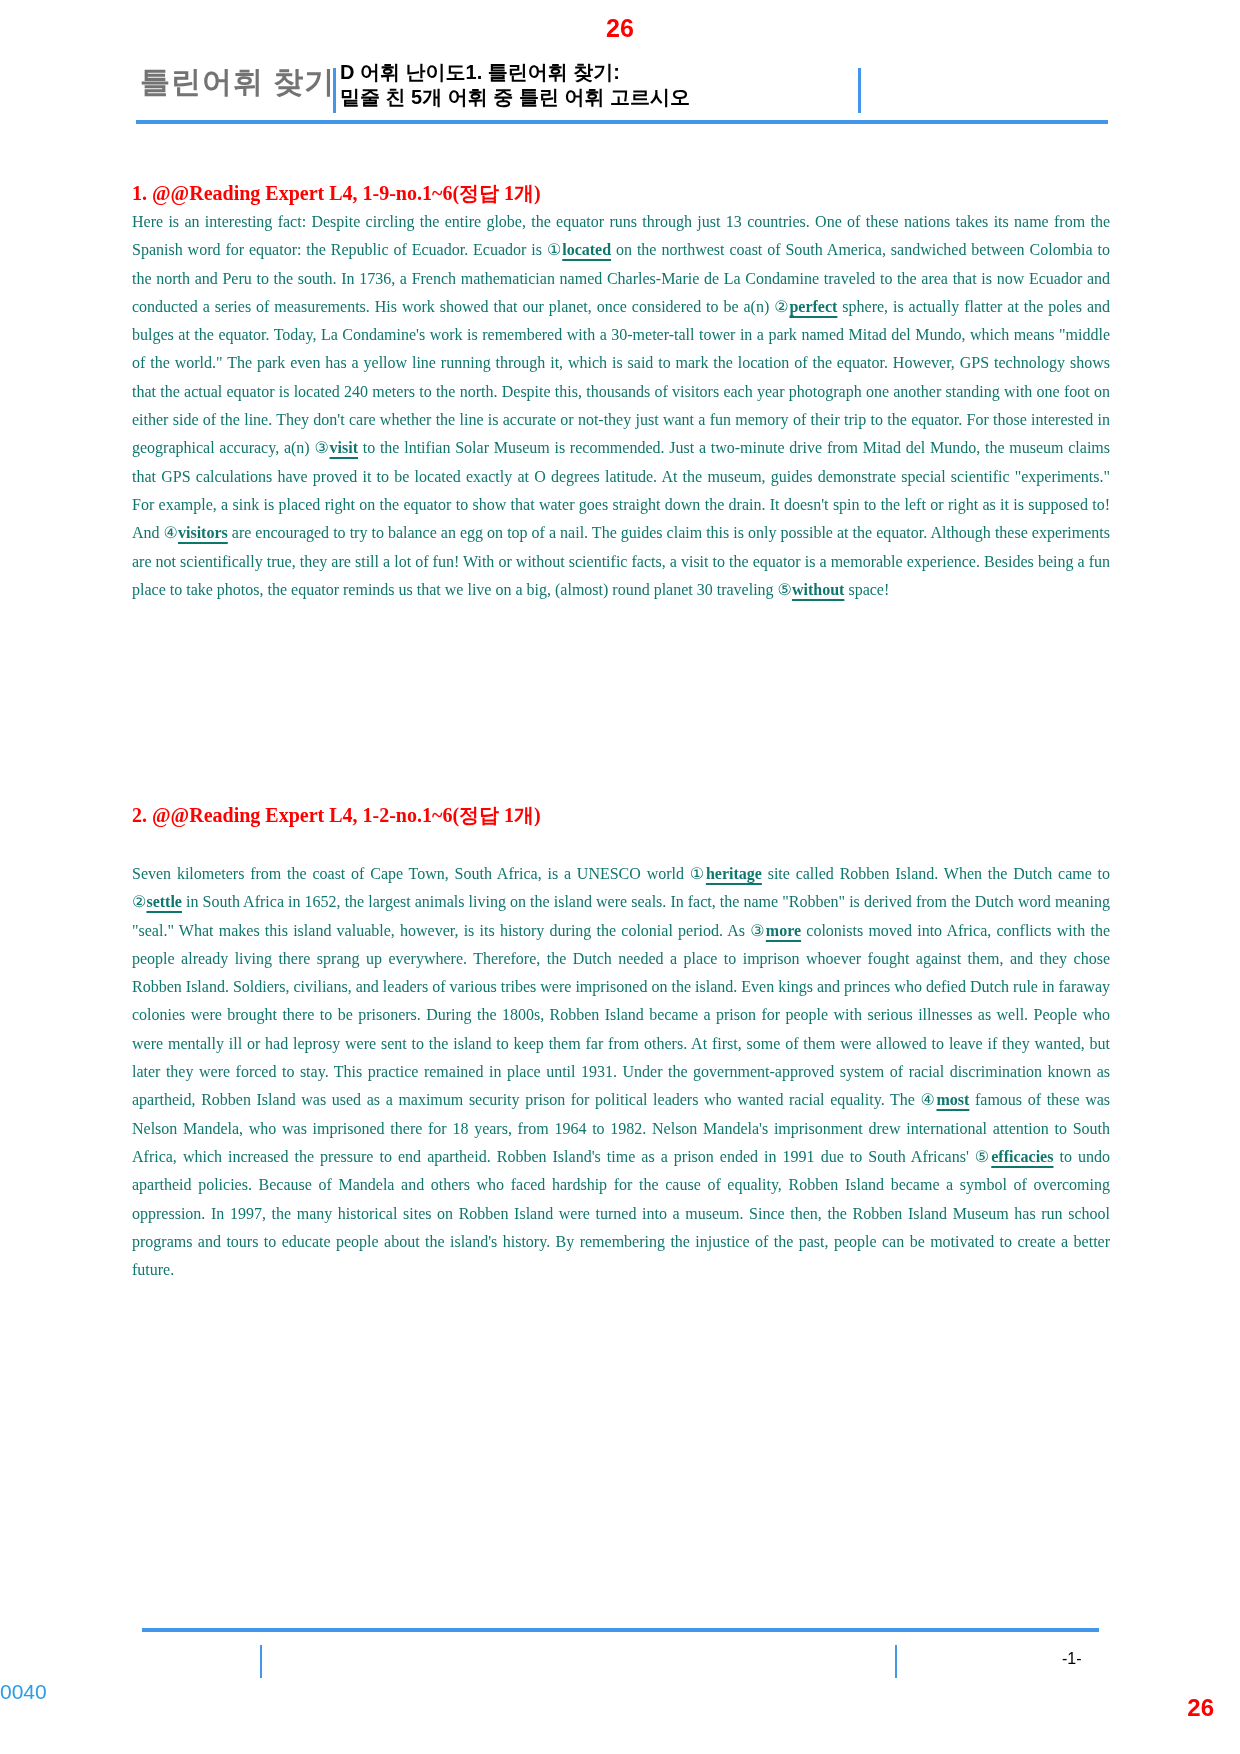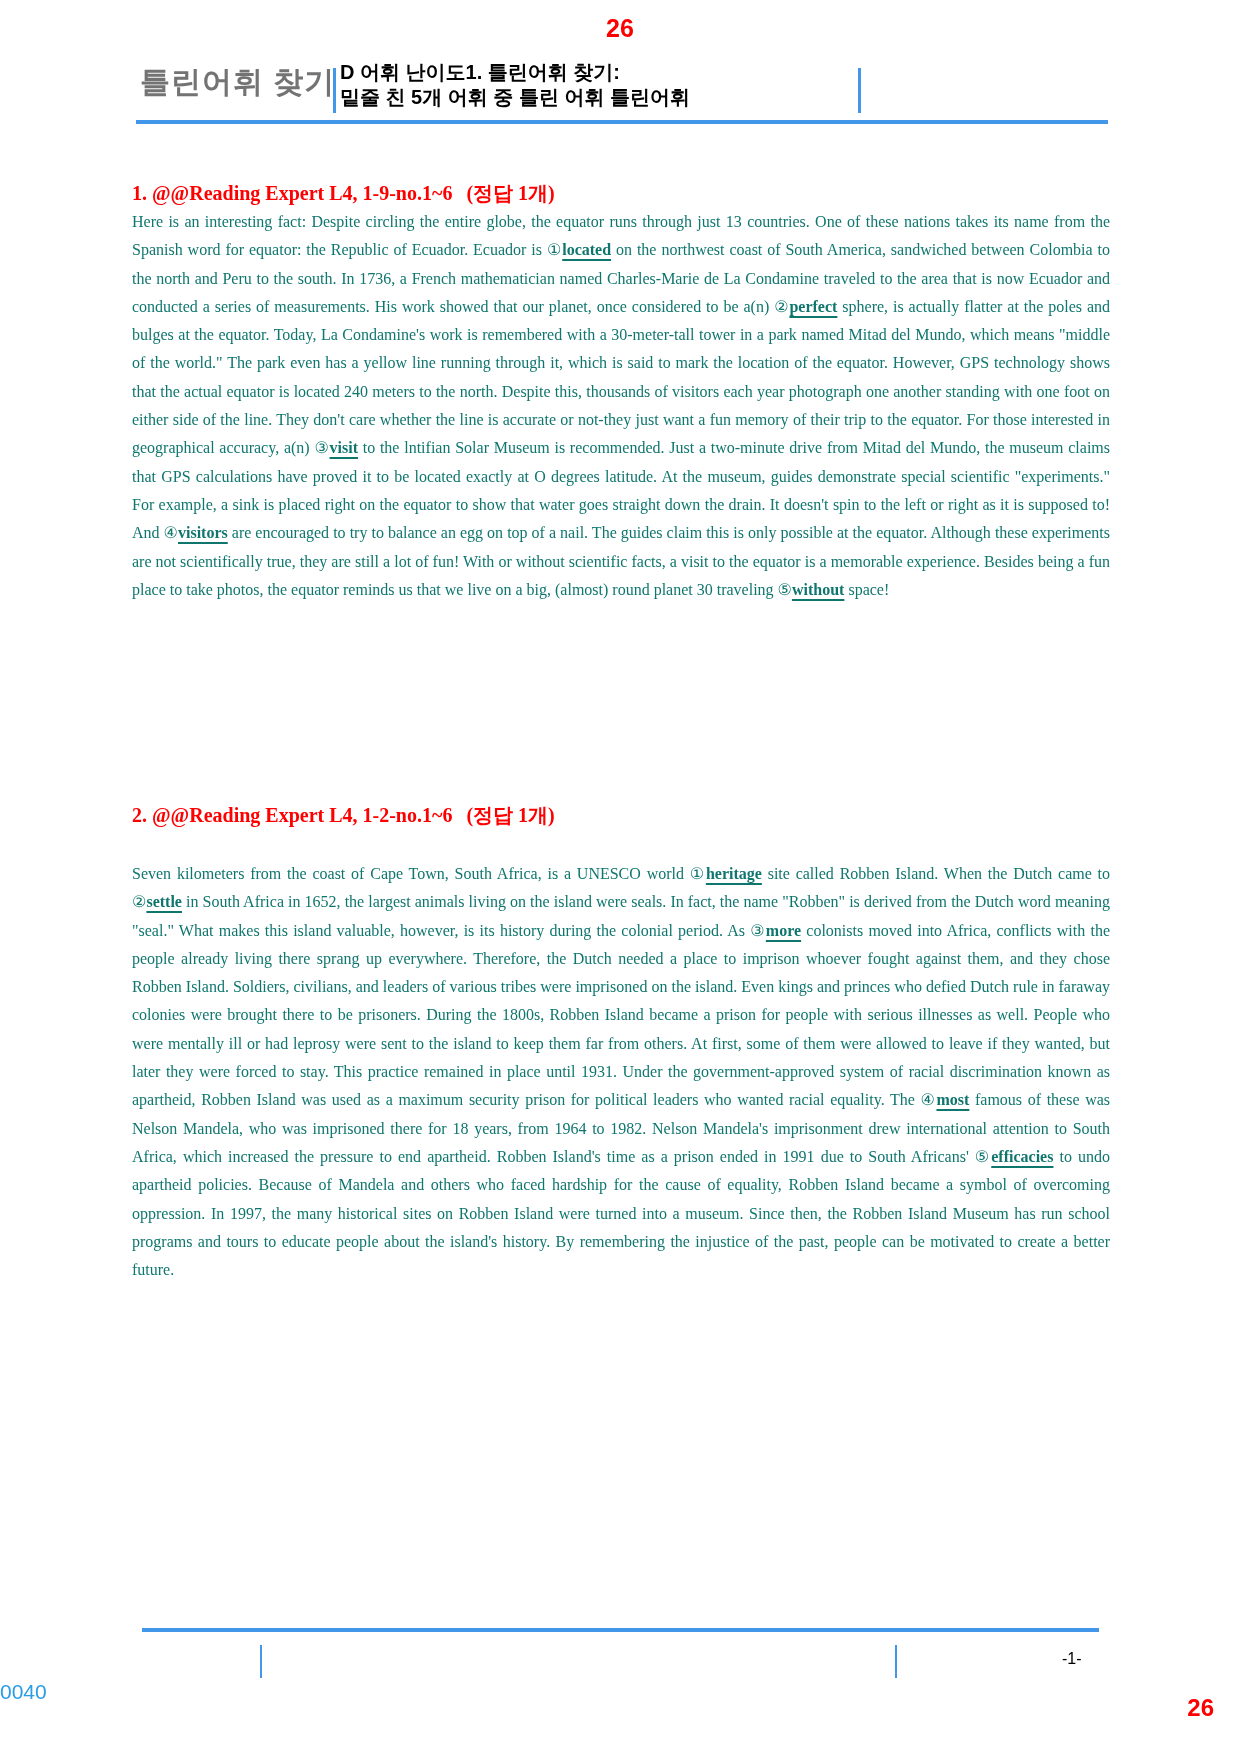--- a/index.html
+++ b/index.html
@@ -60,21 +60,21 @@
   }
   
   .section-title {
     position: absolute;
     left: 132px;
     font-weight: 700;
     font-size: 20px;
     color: #ff0000;
     white-space: nowrap;
   }
-  .section-title .answer-note { margin-left: 14px; }
+  .section-title .answer-note { }
   .sec1-title { top: 180px; }
   .sec2-title { top: 802px; }
   .passage {
     position: absolute;
     left: 132px;
     width: 978px;
     font-size: 16px;
     line-height: 28.3px;
     text-align: justify;
     color: #0f766e;
@@ -132,21 +132,21 @@
 <body>
 
 <div class="page">
 
   <div class="top-num">26</div>
 
   <div class="hdr-left-title">틀린어휘 찾기</div>
   <div class="hdr-bar left"></div>
   <div class="hdr-center">
     <div>D 어휘 난이도1. 틀린어휘 찾기:</div>
-    <div>밑줄 친 5개 어휘 중 틀린 어휘 틀린어휘</div>
+    <div>밑줄 친 5개 어휘 중 틀린 어휘 고르시오</div>
   </div>
   <div class="hdr-bar right"></div>
   <div class="hdr-rule"></div>
 
   <div class="section-title sec1-title">
     <span>1. @@Reading Expert L4, 1-9-no.1~6</span><span class="answer-note">(정답 1개)</span>
   </div>
   <div class="passage passage-1"><span>Here is an interesting fact: Despite circling the entire globe, the equator runs through just 13 countries. One of these nations takes its name from the Spanish word for equator: the Republic of Ecuador. Ecuador is </span><span class="seg-num">①</span><span class="seg-ans">located</span><span> on the northwest coast of South America, sandwiched between Colombia to the north and Peru to the south. In 1736, a French mathematician named Charles-Marie de La Condamine traveled to the area that is now Ecuador and conducted a series of measurements. His work showed that our planet, once considered to be a(n) </span><span class="seg-num">②</span><span class="seg-ans">perfect</span><span> sphere, is actually flatter at the poles and bulges at the equator. Today, La Condamine's work is remembered with a 30-meter-tall tower in a park named Mitad del Mundo, which means "middle of the world." The park even has a yellow line running through it, which is said to mark the location of the equator. However, GPS technology shows that the actual equator is located 240 meters to the north. Despite this, thousands of visitors each year photograph one another standing with one foot on either side of the line. They don't care whether the line is accurate or not-they just want a fun memory of their trip to the equator. For those interested in geographical accuracy, a(n) </span><span class="seg-num">③</span><span class="seg-ans">visit</span><span> to the lntifian Solar Museum is recommended. Just a two-minute drive from Mitad del Mundo, the museum claims that GPS calculations have proved it to be located exactly at O degrees latitude. At the museum, guides demonstrate special scientific "experiments." For example, a sink is placed right on the equator to show that water goes straight down the drain. It doesn't spin to the left or right as it is supposed to! And </span><span class="seg-num">④</span><span class="seg-ans">visitors</span><span> are encouraged to try to balance an egg on top of a nail. The guides claim this is only possible at the equator. Although these experiments are not scientifically true, they are still a lot of fun! With or without scientific facts, a visit to the equator is a memorable experience. Besides being a fun place to take photos, the equator reminds us that we live on a big, (almost) round planet 30 traveling </span><span class="seg-num">⑤</span><span class="seg-ans">without</span><span> space!</span></div>
 
   <div class="section-title sec2-title">

